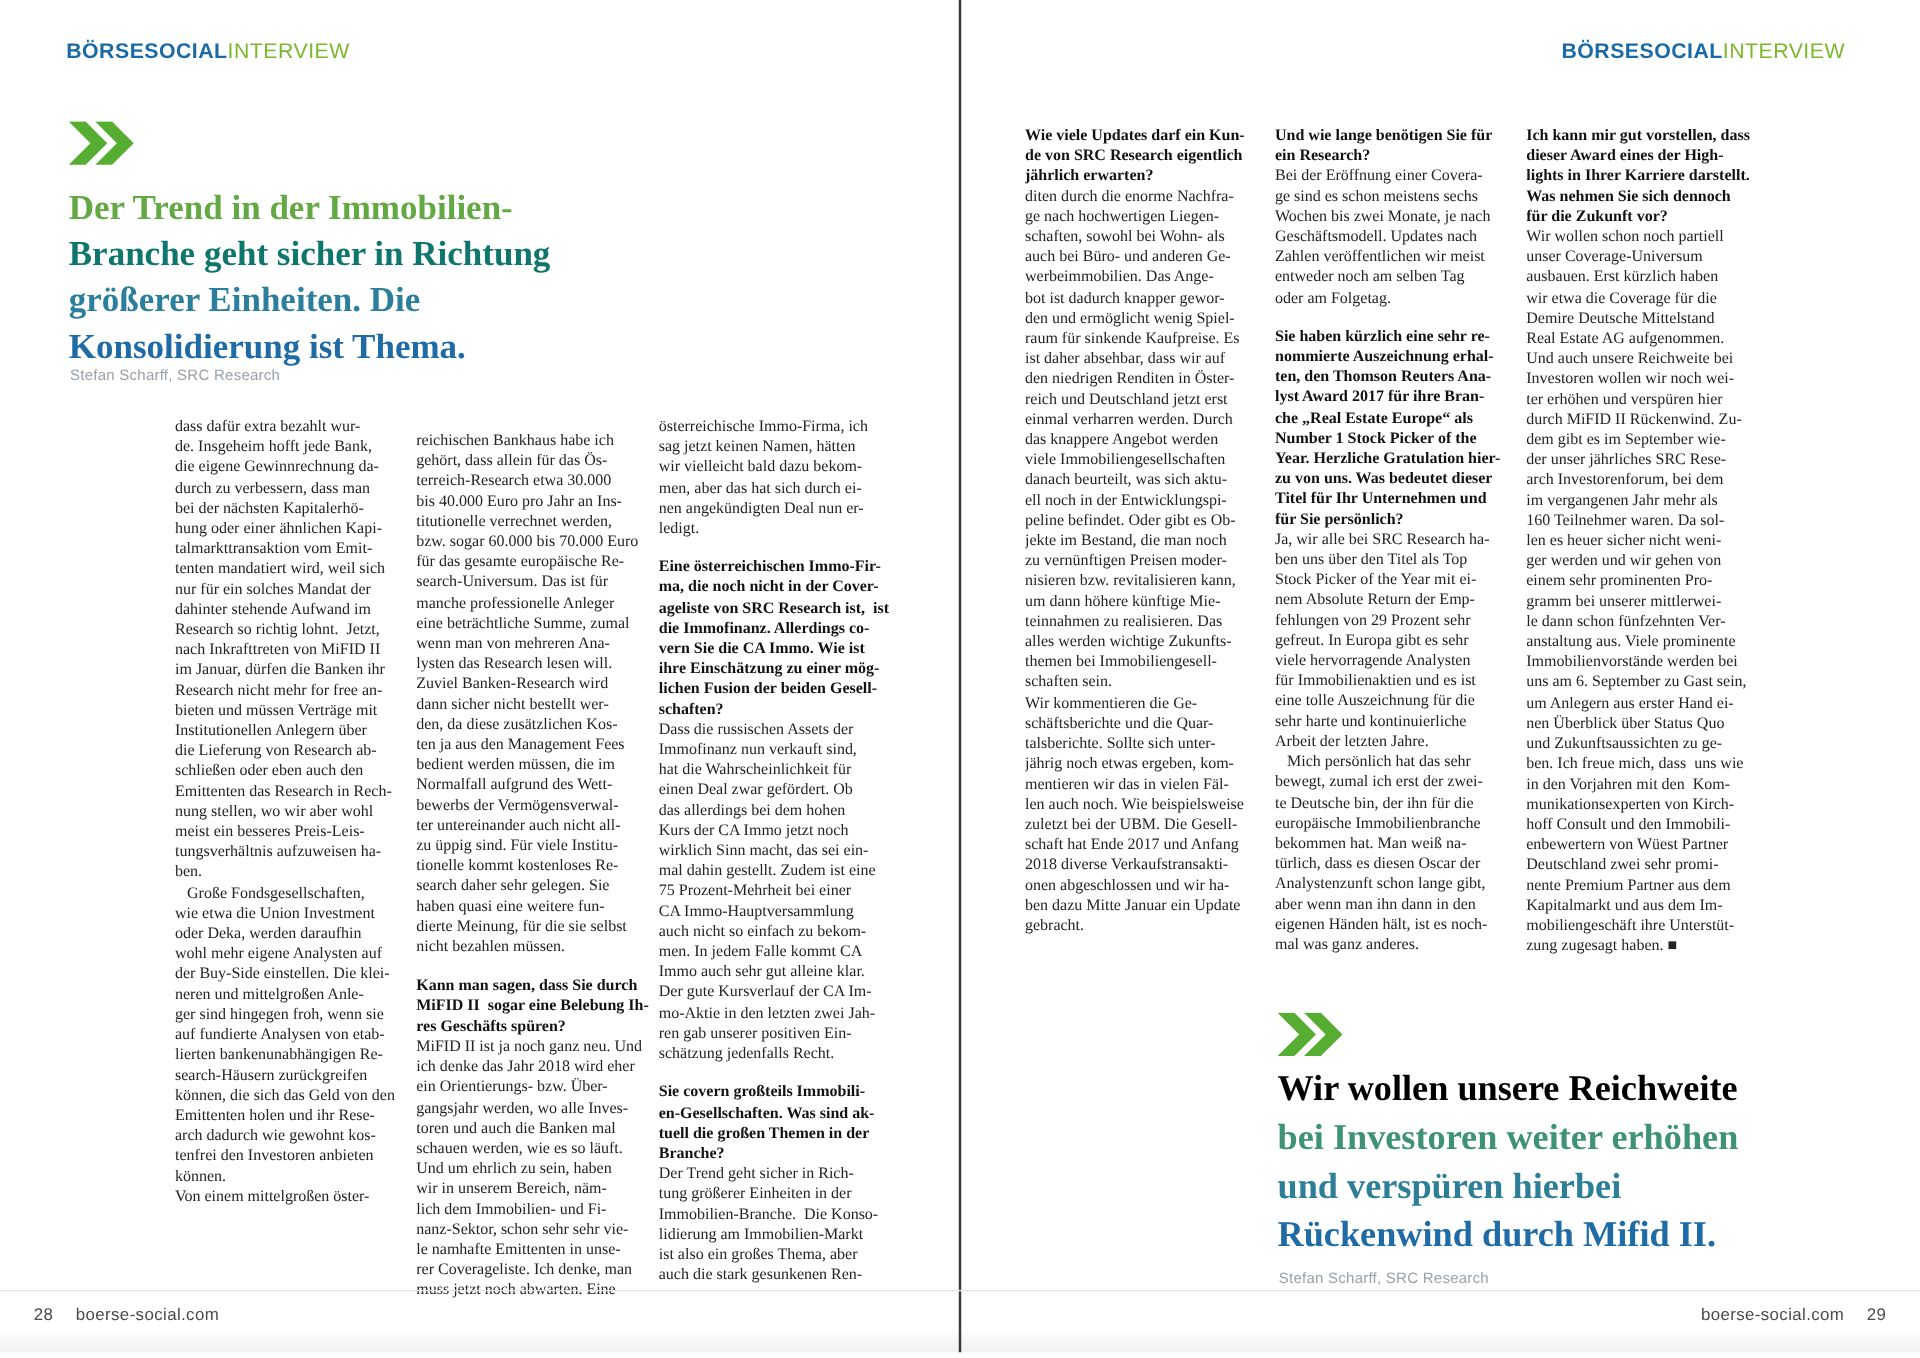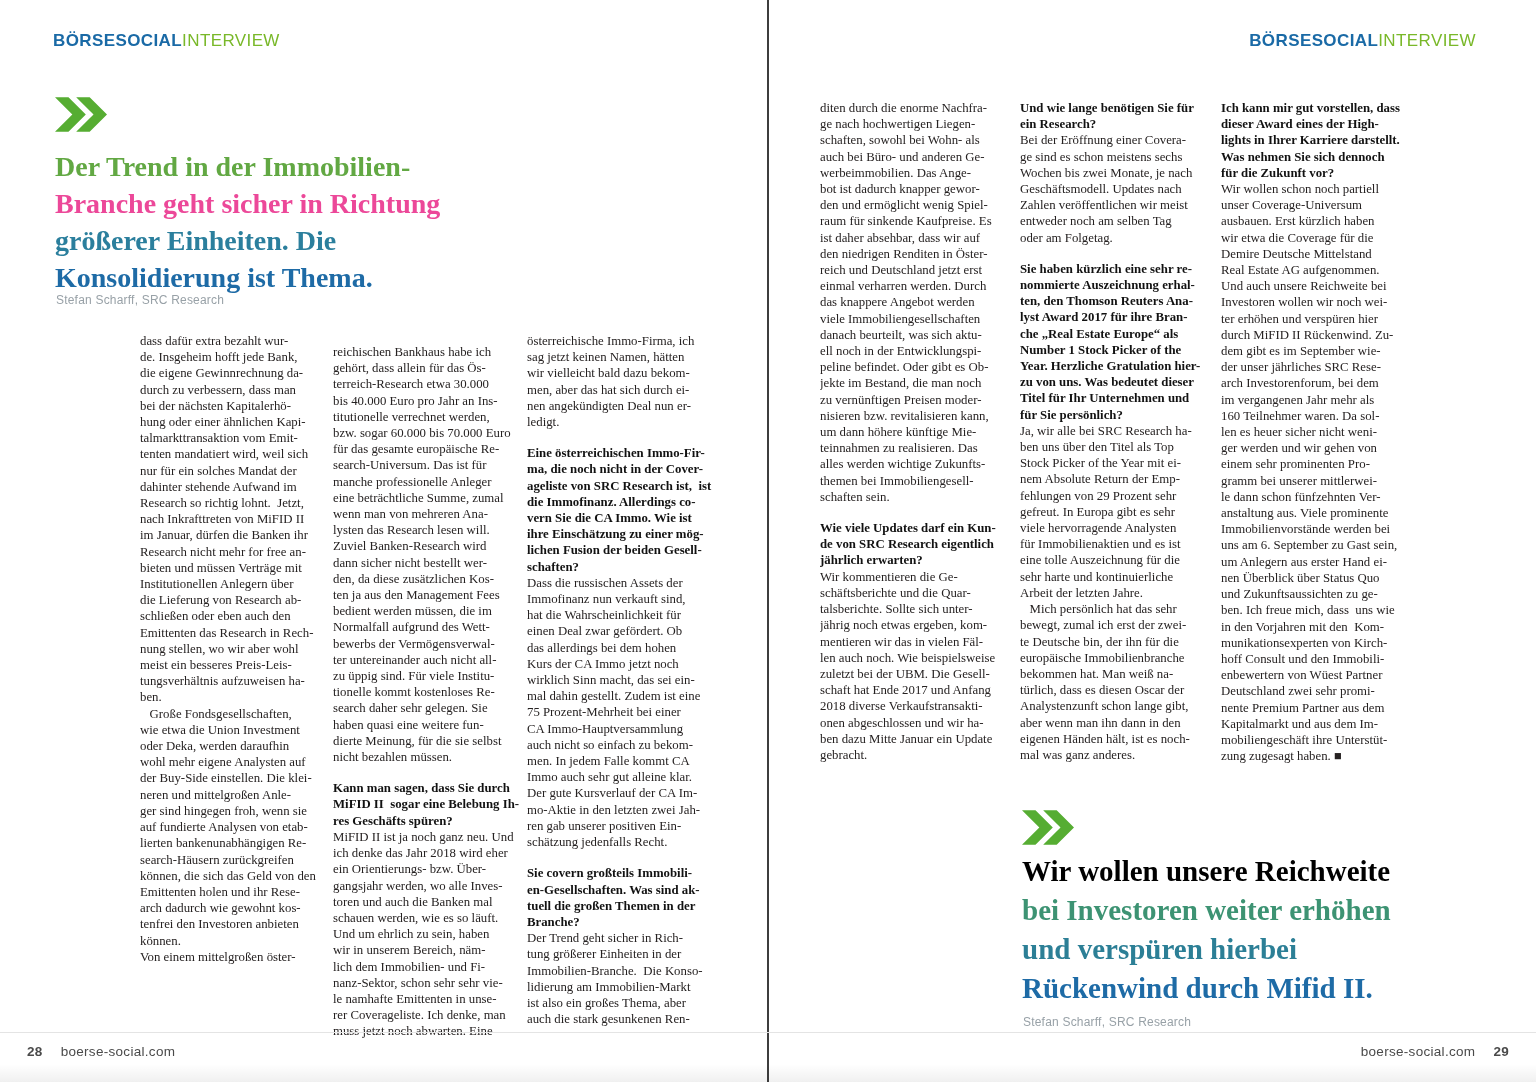--- a/index.html
+++ b/index.html
@@ -29,21 +29,21 @@
          color:#262222; overflow:hidden; }
   .col .block { white-space:pre-wrap; }
   .col .block.q { font-weight:bold; color:#121212; margin-top:15px; }
   .col .block:first-child { margin-top:0; }
 
   .footer-rule { position:absolute; left:0; top:1032px; width:1536px; height:1px; background:#e4e4e4; }
   .footer { position:absolute; top:1044px; font-family:"Liberation Sans", sans-serif;
             font-size:13.5px; color:#4a4a4a; letter-spacing:.3px; }
   .footer.left { left:27px; }
   .footer.right { right:27px; }
-  .footer .pagenum { display:inline-block;font-weight:bold; }
+  .footer .pagenum { display:inline-block; }
   .footer.left .site { margin-left:18px; }
   .footer.right .site { margin-right:18px; }
   .bottom-shade { position:absolute; left:0; bottom:0; width:1536px; height:18px;
                   background:linear-gradient(to bottom, rgba(0,0,0,0), rgba(0,0,0,0.06)); }
 </style>
 </head>
 <body>
 
 <div class="sheet">
 
@@ -57,21 +57,21 @@
 
   <div class="chevron" style="left:55px; top:97px;">
     <svg width="52" height="35" viewBox="0 0 54 36">
       <polygon fill="#56ad32" points="0,0 14,0 32,18 14,36 0,36 18,18"></polygon>
       <polygon fill="#56ad32" points="22,0 36,0 54,18 36,36 22,36 40,18"></polygon>
     </svg>
   </div>
 
   <div class="pull-quote" style="left:55px; top:148px;">
       <div class="q-line" style="color: rgb(98, 168, 67);">Der Trend in der Immobilien-</div>
-      <div class="q-line" style="color: #ec4899;">Branche geht sicher in Richtung</div>
+      <div class="q-line" style="color: #0f766e;">Branche geht sicher in Richtung</div>
       <div class="q-line" style="color: rgb(43, 127, 157);">größerer Einheiten. Die</div>
       <div class="q-line" style="color: rgb(30, 107, 166);">Konsolidierung ist Thema.</div>
     </div>
   <div class="attribution" style="left:56px; top:293px;">Stefan Scharff, SRC Research</div>
 
   <div class="col" style="left:140px; top:333px; height:714px;">
       <div class="block p">dass dafür extra bezahlt wur-
 de. Insgeheim hofft jede Bank,
 die eigene Gewinnrechnung da-
 durch zu verbessern, dass man
@@ -195,20 +195,23 @@
 tung größerer Einheiten in der
 Immobilien-Branche.  Die Konso-
 lidierung am Immobilien-Markt
 ist also ein großes Thema, aber
 auch die stark gesunkenen Ren-</div>
     </div>
 
   <div class="page-spine"></div>
 
   <div class="col" style="left:820px; top:100px; height:700px;">
+      <div class="block q">Wie viele Updates darf ein Kun-
+de von SRC Research eigentlich
+jährlich erwarten?</div>
       <div class="block p">diten durch die enorme Nachfra-
 ge nach hochwertigen Liegen-
 schaften, sowohl bei Wohn- als
 auch bei Büro- und anderen Ge-
 werbeimmobilien. Das Ange-
 bot ist dadurch knapper gewor-
 den und ermöglicht wenig Spiel-
 raum für sinkende Kaufpreise. Es
 ist daher absehbar, dass wir auf
 den niedrigen Renditen in Öster-
@@ -220,23 +223,20 @@
 ell noch in der Entwicklungspi-
 peline befindet. Oder gibt es Ob-
 jekte im Bestand, die man noch
 zu vernünftigen Preisen moder-
 nisieren bzw. revitalisieren kann,
 um dann höhere künftige Mie-
 teinnahmen zu realisieren. Das
 alles werden wichtige Zukunfts-
 themen bei Immobiliengesell-
 schaften sein.</div>
-      <div class="block q">Wie viele Updates darf ein Kun-
-de von SRC Research eigentlich
-jährlich erwarten?</div>
       <div class="block p">Wir kommentieren die Ge-
 schäftsberichte und die Quar-
 talsberichte. Sollte sich unter-
 jährig noch etwas ergeben, kom-
 mentieren wir das in vielen Fäl-
 len auch noch. Wie beispielsweise
 zuletzt bei der UBM. Die Gesell-
 schaft hat Ende 2017 und Anfang
 2018 diverse Verkaufstransakti-
 onen abgeschlossen und wir ha-

